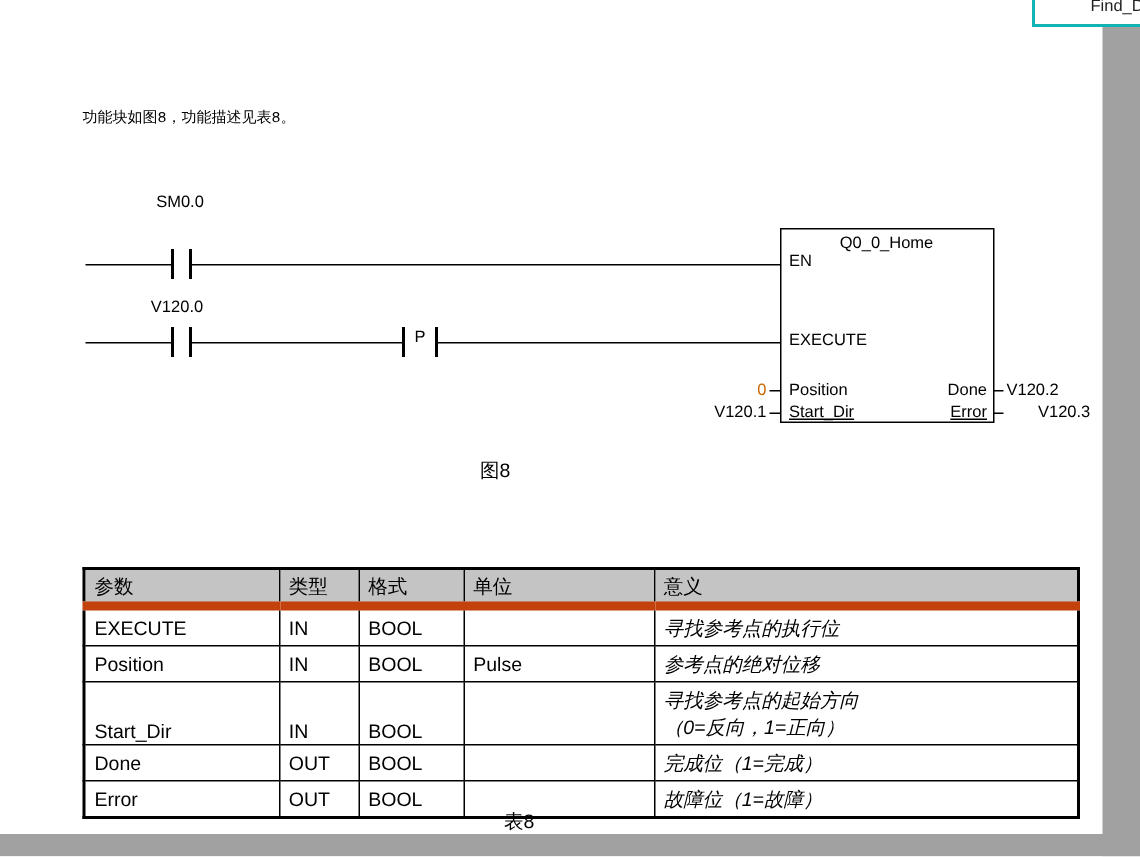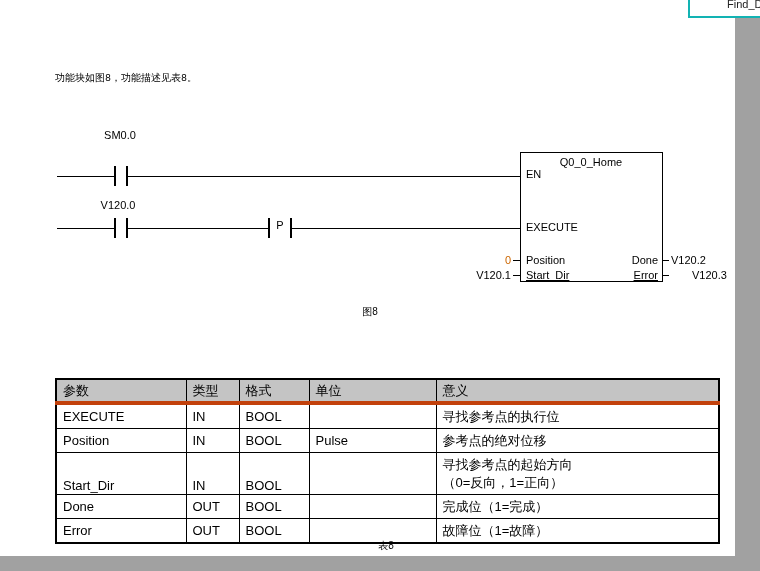--- a/index.html
+++ b/index.html
@@ -14,37 +14,37 @@
   .ctr  { text-align:center; }
   .rgt  { text-align:right; }
   .u    { text-decoration:underline; }
   .heading { position:absolute; left:55px; top:38px; font-size:15px; }
   .heading span + span { margin-left:7px; }
   .intro { position:absolute; left:55px; top:71px; font-size:10px;font-family:Liberation Mono, monospace; }
   .block {
     position:absolute; left:520px; top:152px; width:141px; height:128px;
     border:1px solid #000; background:#fff;
   }
-  .caption { position:absolute; font-size:10px; text-align:center; width:100px; }
+  .caption { position:absolute; font-size:13px; text-align:left; width:100px; }
   .fn-table {
     position:absolute; left:55px; top:378px; width:663px;
     border-collapse:collapse; table-layout:fixed;
     font-size:13px; border:2px solid #000;
   }
   .fn-table th, .fn-table td {
     border:1px solid #000; padding:1px 6px; text-align:left; vertical-align:middle;
     overflow:hidden;
   }
   .fn-table th {
-    background:#c4c4c4; font-weight:normal; height:19px; border-bottom:4px solid #c2410c;
+    background:#c4c4c4; font-weight:normal; height:19px; border-bottom:6px solid #c2410c;
   }
   .fn-table td { height:21px; }
   .fn-table tbody tr:nth-child(3) td { height:39px; vertical-align:bottom; }
   .fn-table tbody tr:nth-child(3) td.vm { vertical-align:middle; }
-  .meaning { white-space:pre-line; }
+  .meaning { white-space:pre-line;font-style:italic; }
   .popup {
     position:absolute; left:688px; top:0; width:60px; height:16px;
     border:2px solid #12b3b3; border-top:none; background:#fff;
     overflow:hidden; z-index:6;padding-left:32px;
   }
   .popup span { display:block; font-size:11px; margin-top:-2px; padding-left:5px; color:#222; }
   .gray-right { position:absolute; left:735px; top:16px; width:25px; height:555px; background:#a1a1a1; z-index:4; }
   .gray-bottom { position:absolute; left:0; top:556px; width:760px; height:15px; background:#a1a1a1; z-index:4; }
 </style>
 </head>

